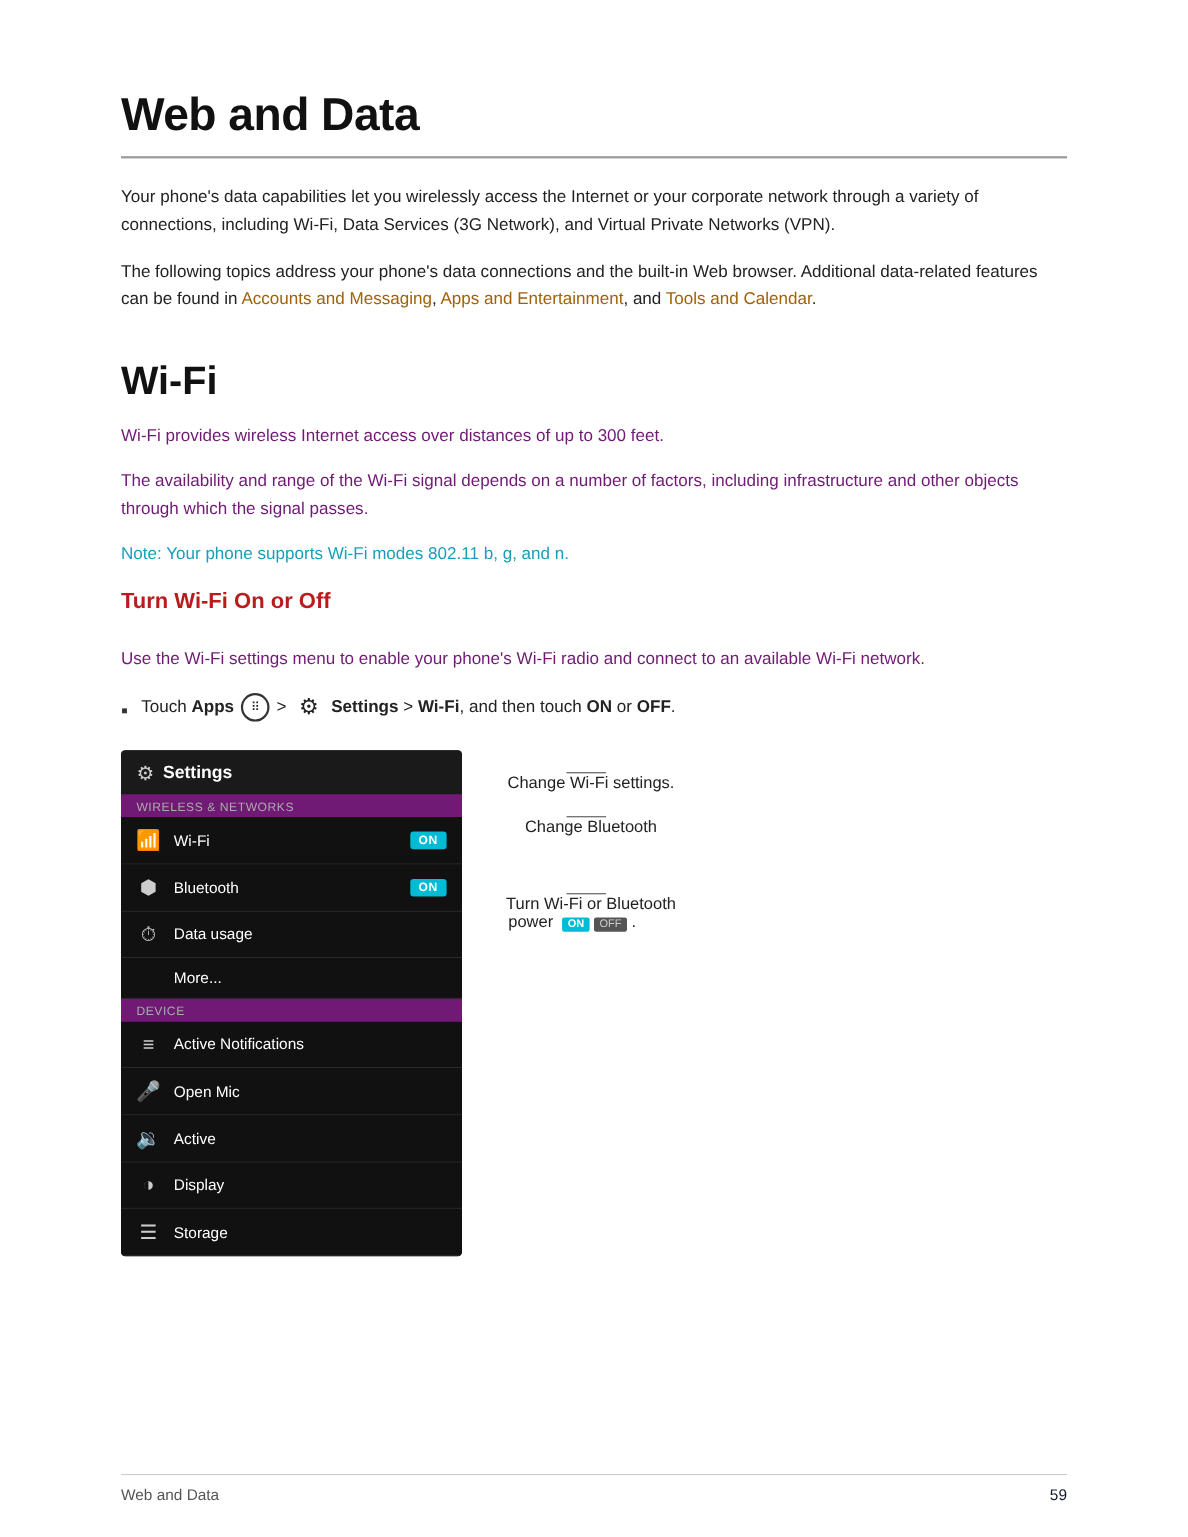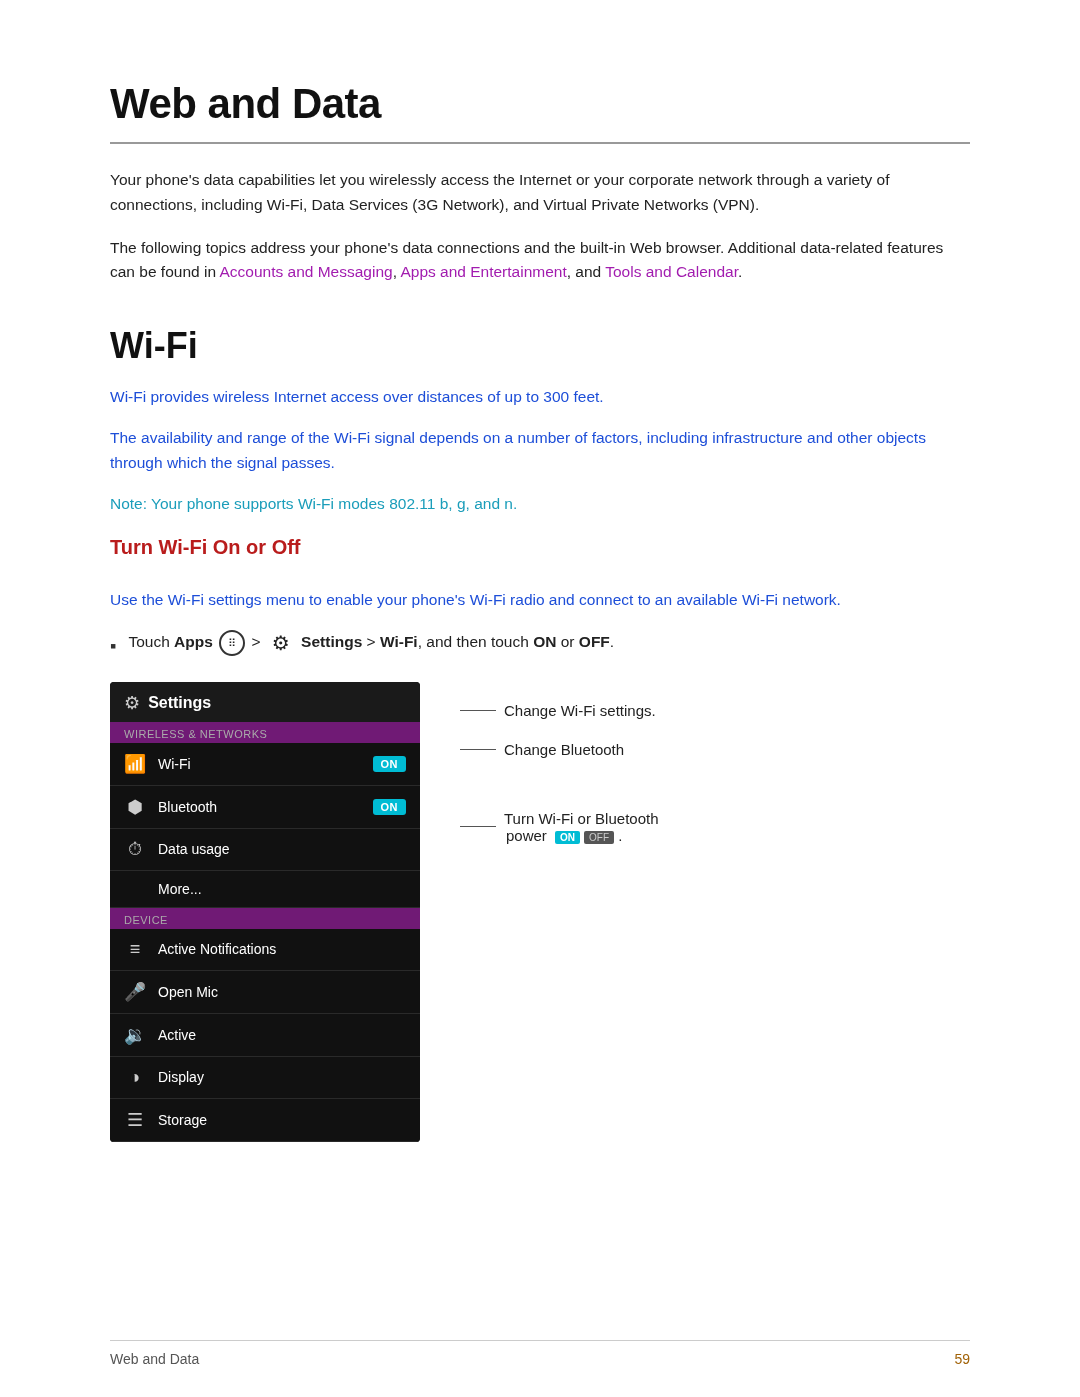--- a/index.html
+++ b/index.html
@@ -27,35 +27,35 @@
       border-top: 2px solid #999;
       margin-bottom: 24px;
     }
     .intro-text {
       font-size: 15.5px;
       line-height: 1.6;
       color: #222;
       margin-bottom: 18px;
     }
     a.link-blue {
-      color: #a21caf;
+      color: #a16207;
       text-decoration: none;
     }
     h2.section-title {
       font-size: 36px;
       font-weight: 900;
       font-family: 'Arial Black', Arial, sans-serif;
       color: #111;
       margin-top: 40px;
       margin-bottom: 18px;
     }
     .section-text {
       font-size: 15.5px;
       line-height: 1.6;
-      color: #1d4ed8;
+      color: #701a75;
       margin-bottom: 16px;
     }
     .note-text {
       font-size: 15.5px;
       line-height: 1.6;
       color: #1a9dba;
       margin-bottom: 20px;
     }
     .note-text strong {
       font-weight: normal;
@@ -178,20 +178,21 @@
       border-radius: 3px;
       letter-spacing: 0.5px;
     }
     .callout-item {
       display: flex;
       align-items: center;
       font-size: 15px;
       color: #222;
       margin-bottom: 0;
       position: relative;
+      flex-direction: column;
     }
     .callout-line {
       border-top: 1px solid #555;
       width: 36px;
       margin-right: 8px;
       flex-shrink: 0;
     }
     .callout-text {
       font-size: 15px;
       color: #222;
@@ -229,21 +230,21 @@
       align-items: center;
       border-top: 1px solid #ccc;
       padding-top: 10px;
     }
     .footer-left {
       font-size: 14px;
       color: #555;
     }
     .footer-right {
       font-size: 14px;
-      color: #a16207;
+      color: #0f172a;
       margin-left: 24px;
     }
     .callouts-wrapper {
       display: flex;
       flex-direction: column;
       gap: 22px;
       padding-top: 20px;
     }
   </style>
 </head>

